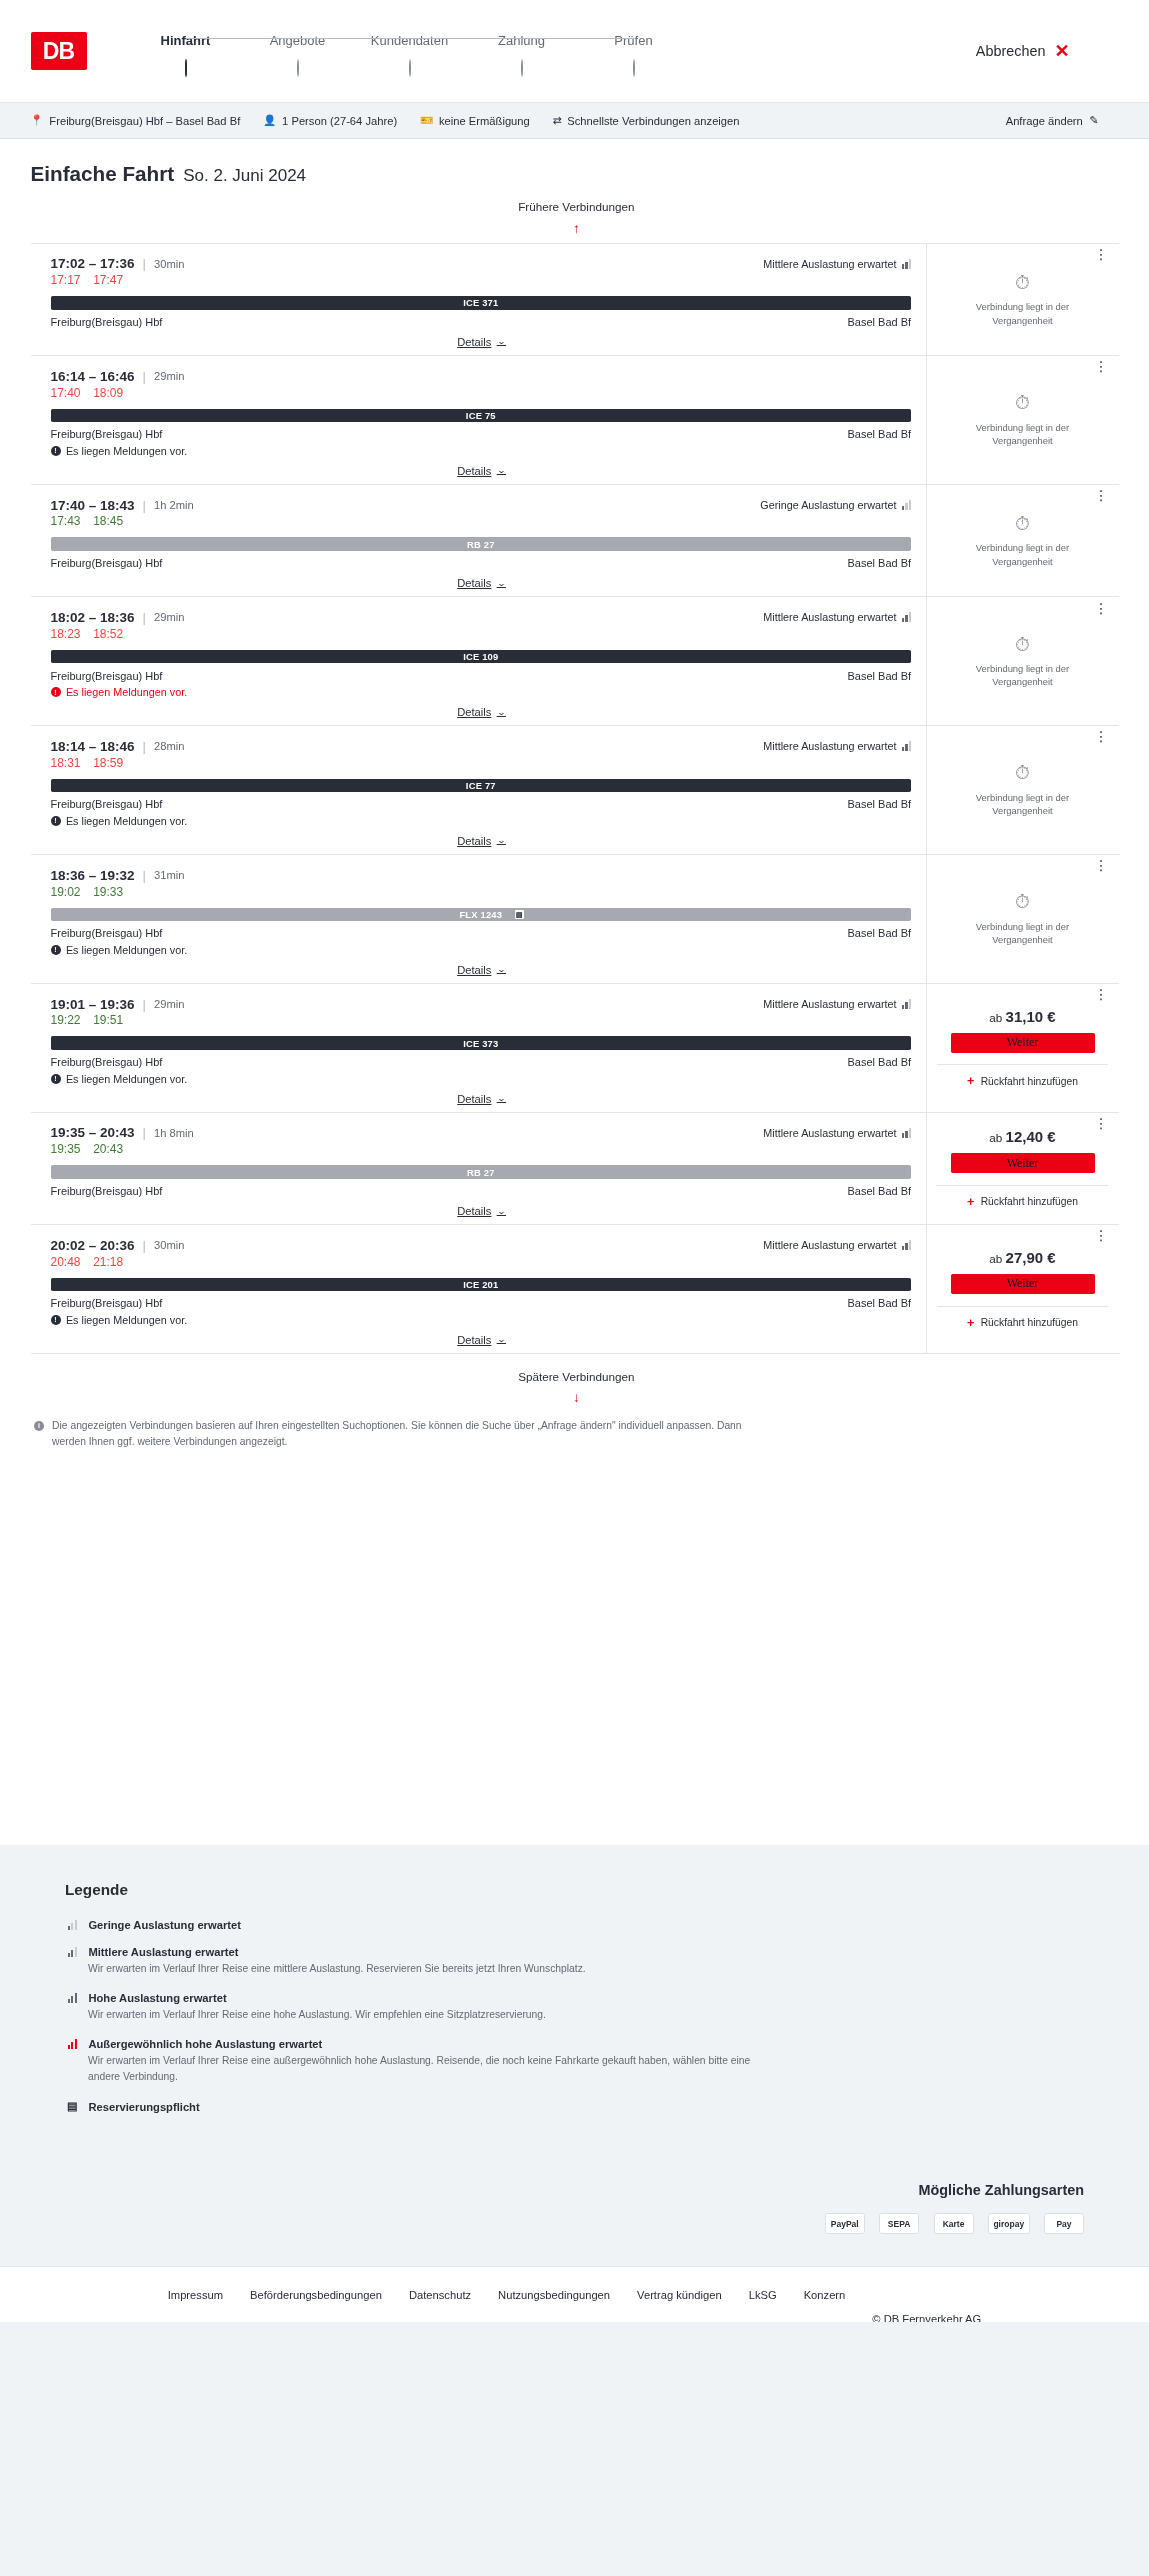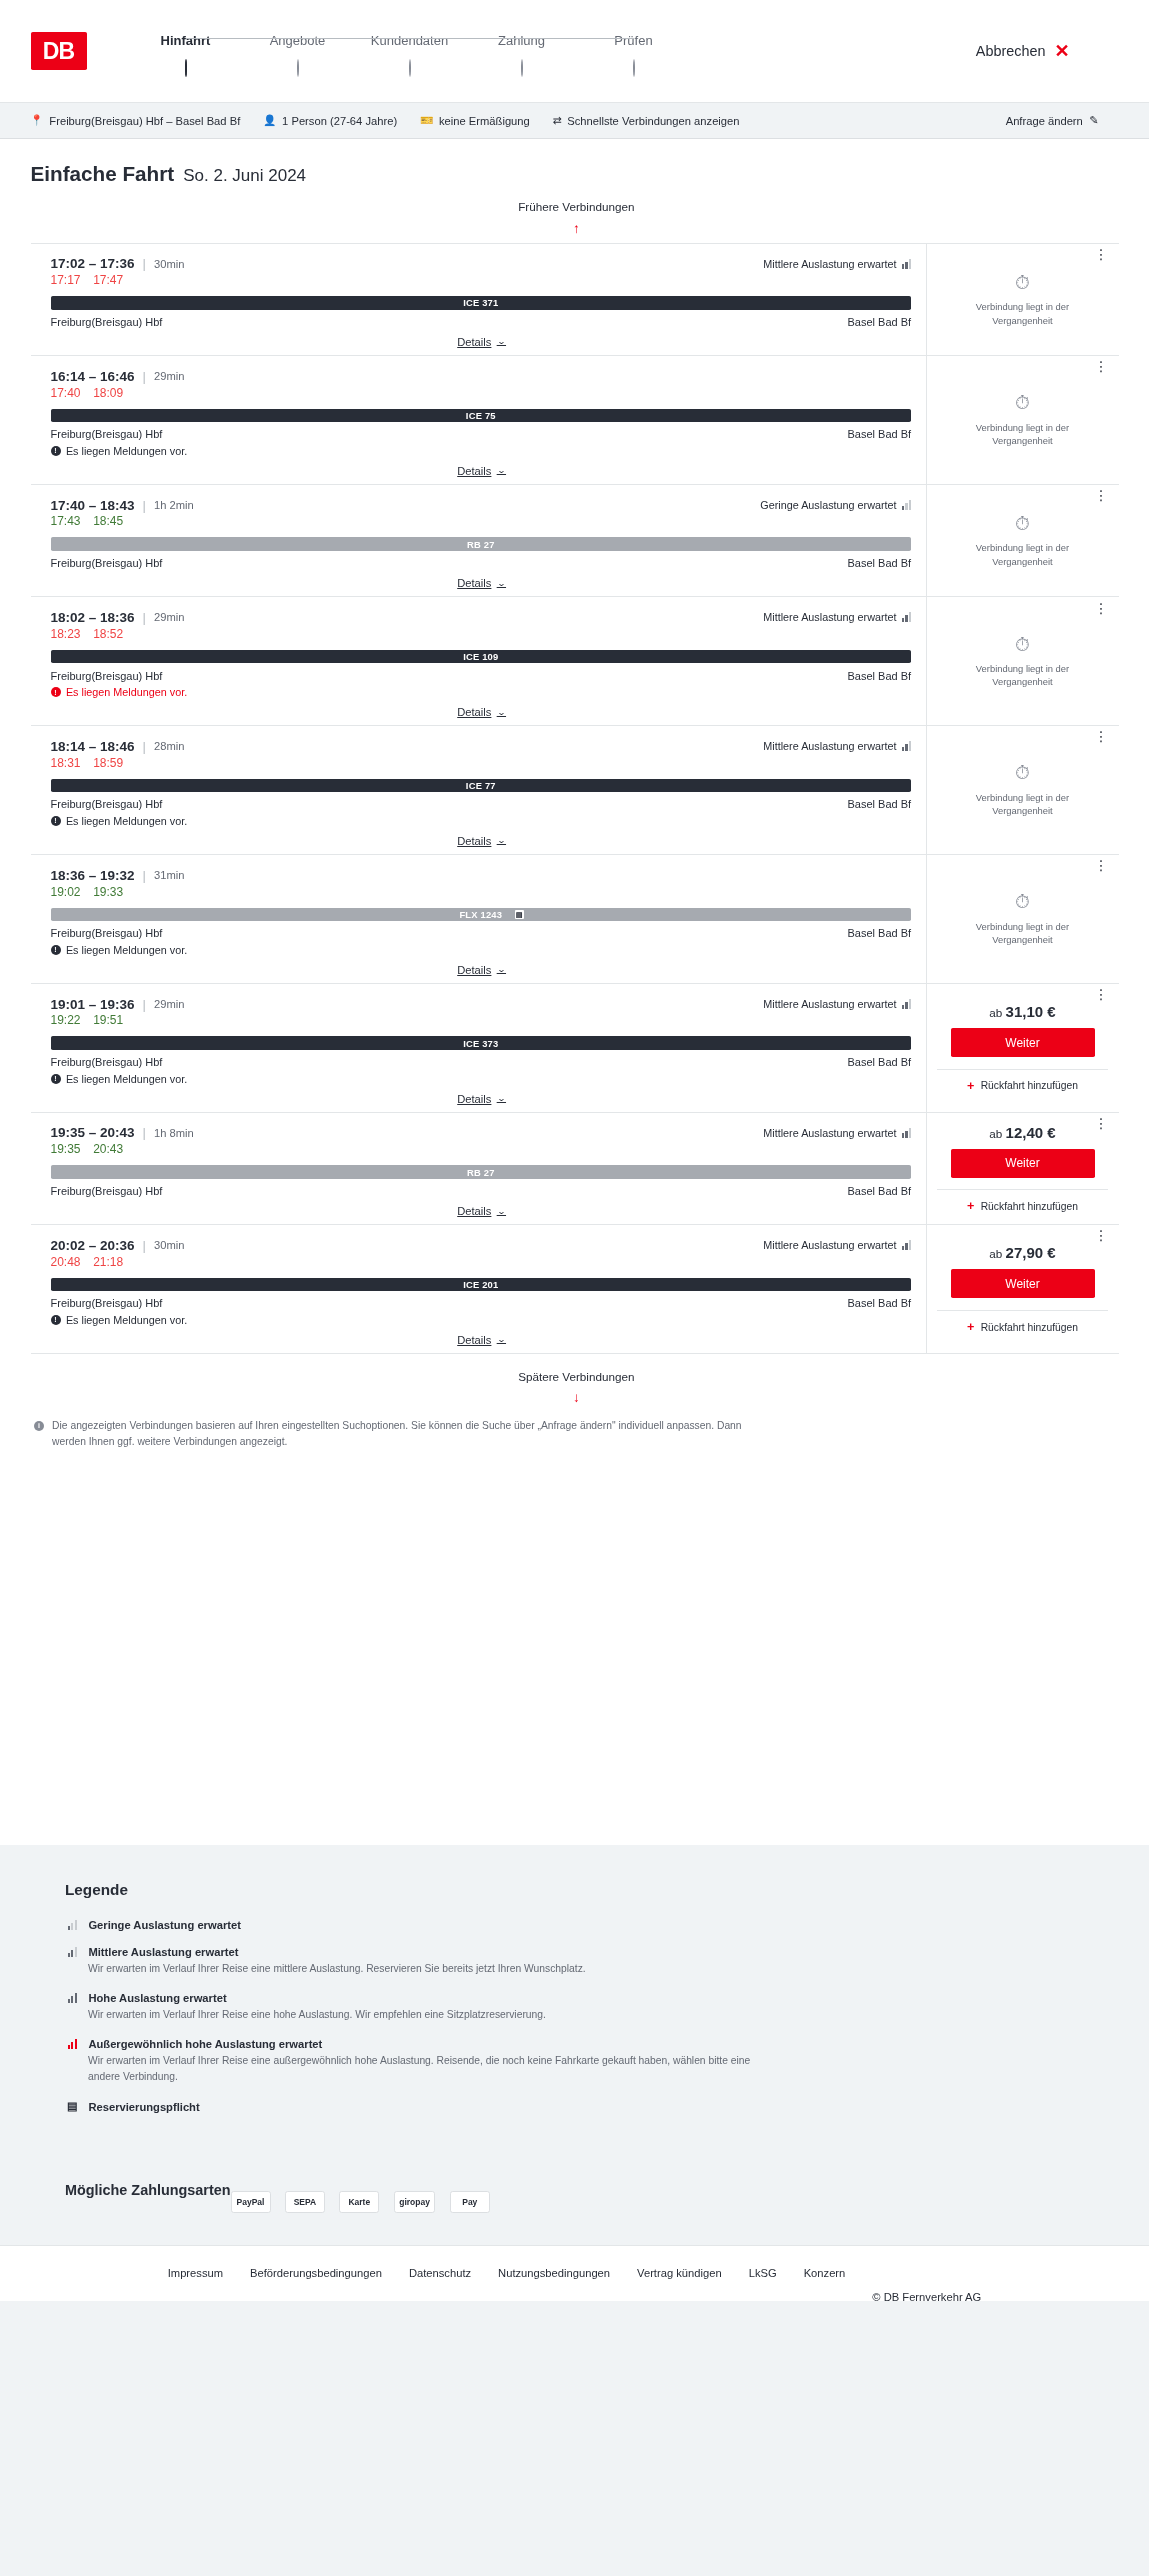--- a/index.html
+++ b/index.html
@@ -300,28 +300,28 @@
     max-width:108px;
   }
   .price {
     font-size:11.7px;
     color:#282d37;
     margin-bottom:8px;
   }
   .price b { font-size:15px; }
   .weiter {
     background:#ec0016;
-    color:#ffffff;
+    color:#0f172a;
     border:none;
     width:144px;
-    height:29px;
+    height:20px;
     font-size:12px;
     border-radius:1.8px;
     cursor:pointer;
-    font-family:Liberation Sans, sans-serif;
+    font-family:Liberation Serif, serif;
   }
   .addreturn {
     border-top:0.9px solid #e3e6e8;
     width:100%;
     margin-top:11.7px;
     padding-top:9px;
     font-size:10.3px;
     display:flex;
     align-items:center;
     justify-content:center;
@@ -374,21 +374,21 @@
     line-height:1.55;
     max-width:682px;
   }
   .legend-ico { width:14.4px; display:flex; justify-content:center; }
 
   
   .payments {
     background:#f0f3f5;
     padding:9px 65px 32px 65px;
     display:flex;
-    flex-direction:row;
+    flex-direction:column;
     align-items:flex-end;
   }
   .payments h3 {
     font-size:14.4px;
     margin:0 0 14.4px 0;
   }
   .pay-icons {
     display:flex;
     align-items:center;
     gap:14.4px;

